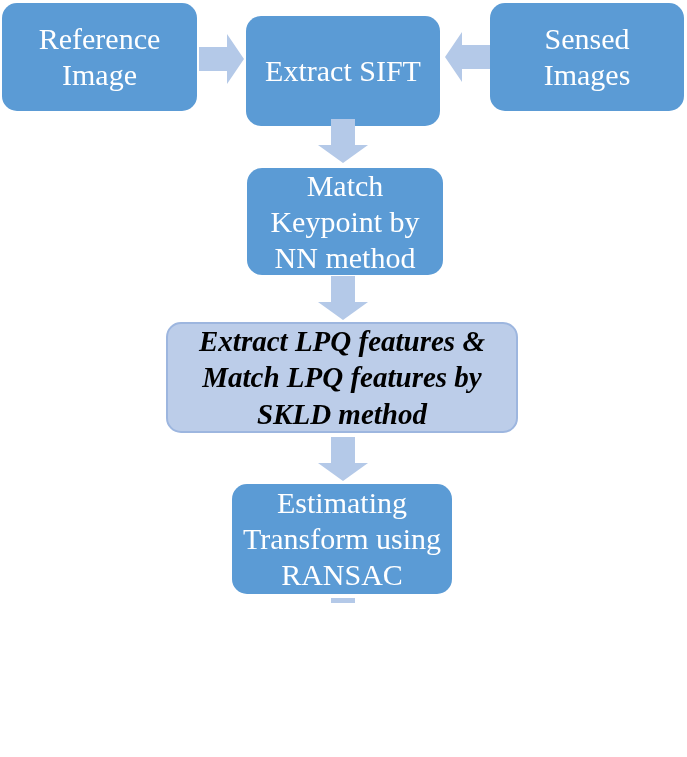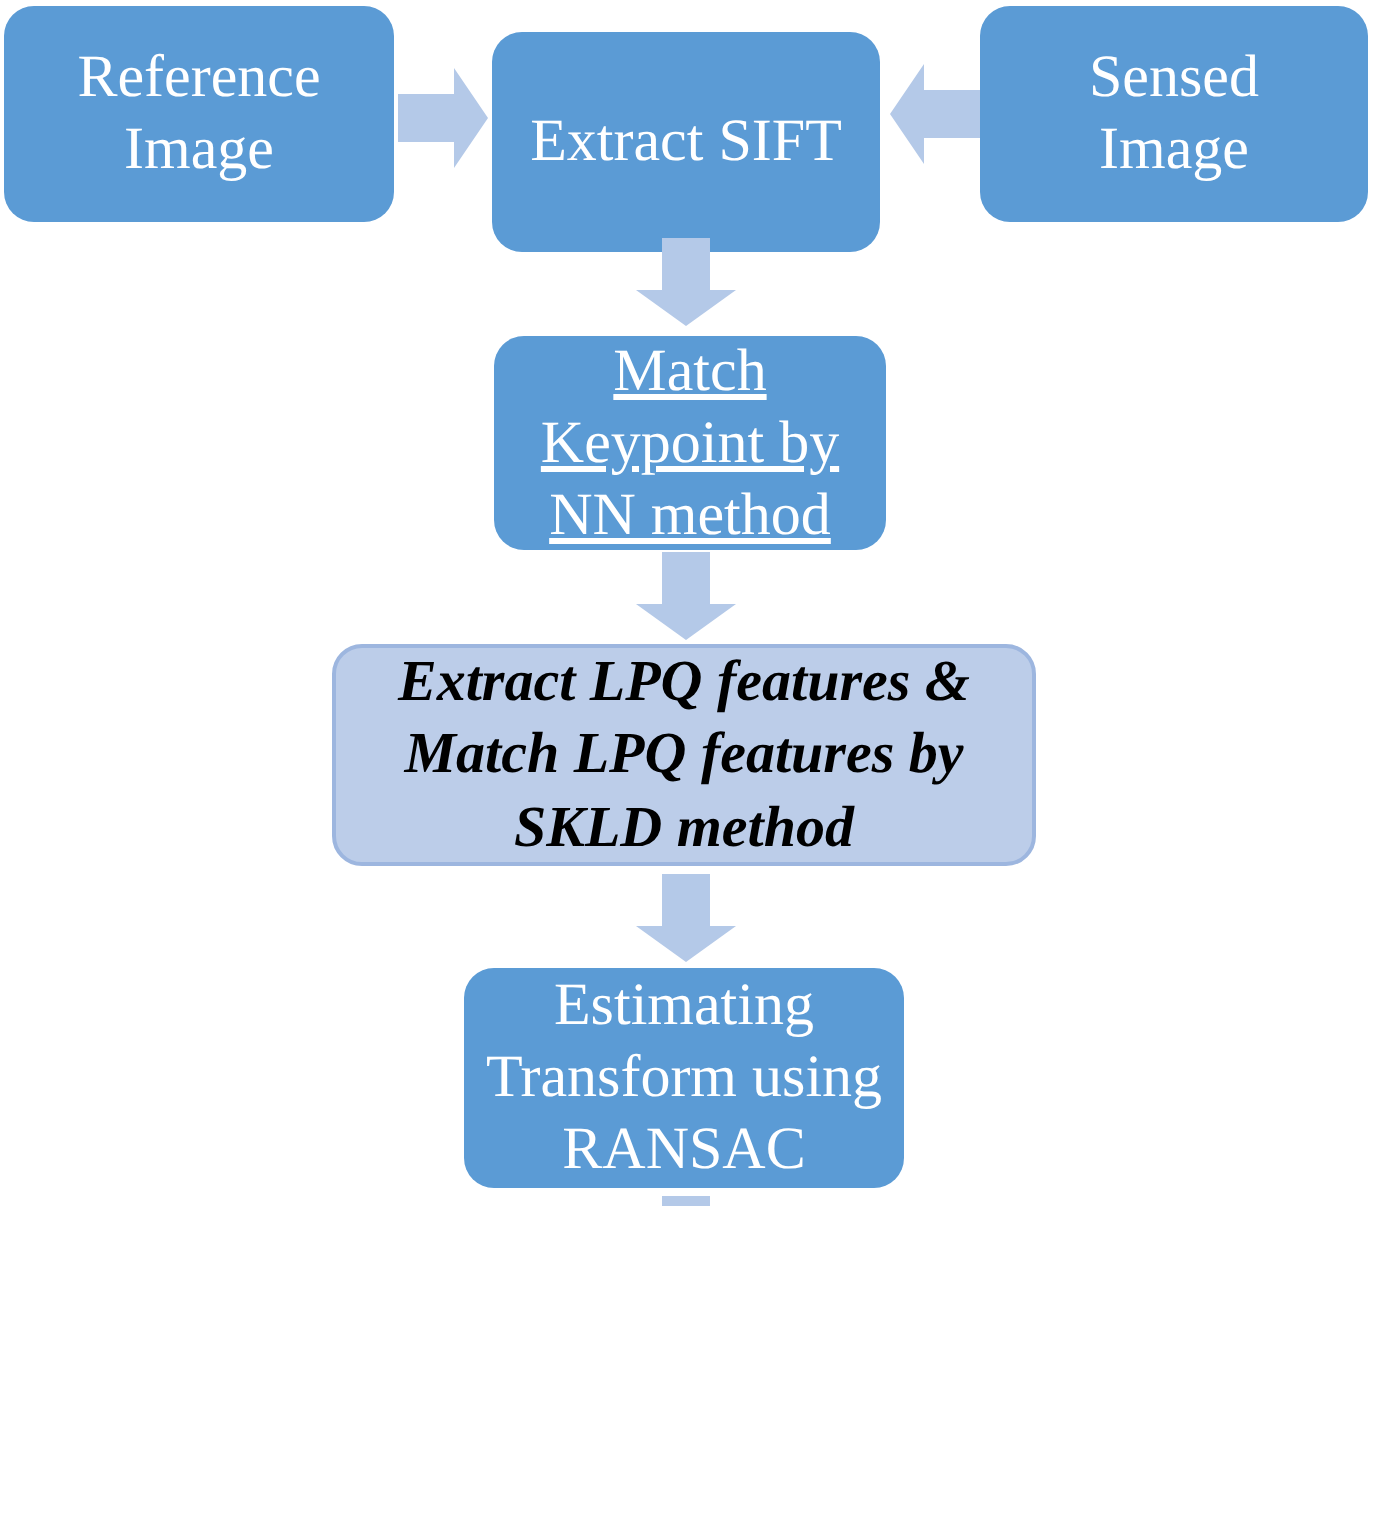--- a/index.html
+++ b/index.html
@@ -76,28 +76,28 @@
   <div class="node" style="left:246px; top:16px; width:194px; height:110px;">
     <div class="label">Extract SIFT</div>
   </div>
 
   <svg class="arrow" style="left:444px; top:30px;" width="46" height="54" viewBox="0 0 46 54">
     <polygon points="46,15 18,15 18,2 1,27 18,52 18,39 46,39"></polygon>
   </svg>
 
   <div class="node" style="left:490px; top:3px; width:194px; height:108px;">
     <div class="label">Sensed
-Image</div>
+Images</div>
   </div>
 
   <svg class="arrow" style="left:316px; top:119px;" width="54" height="45" viewBox="0 0 54 45">
     <polygon points="15,0 39,0 39,26 52,26 27,44 2,26 15,26"></polygon>
   </svg>
 
-  <div class="node" style="left:247px; top:168px; width:196px; height:107px;text-decoration:underline;">
+  <div class="node" style="left:247px; top:168px; width:196px; height:107px;">
     <div class="label">Match
 Keypoint by
 NN method</div>
   </div>
 
   <svg class="arrow" style="left:316px; top:276px;" width="54" height="45" viewBox="0 0 54 45">
     <polygon points="15,0 39,0 39,26 52,26 27,44 2,26 15,26"></polygon>
   </svg>
 
   <div class="node highlight" style="left:166px; top:322px; width:352px; height:111px;justify-content:center;">

